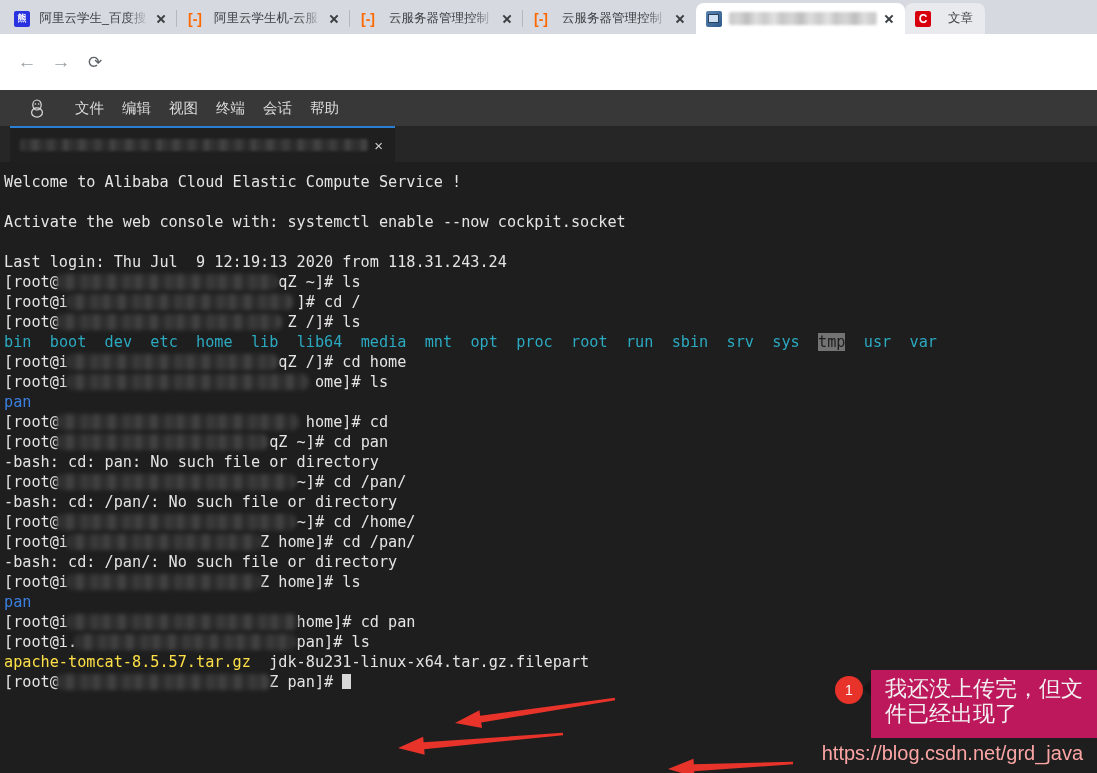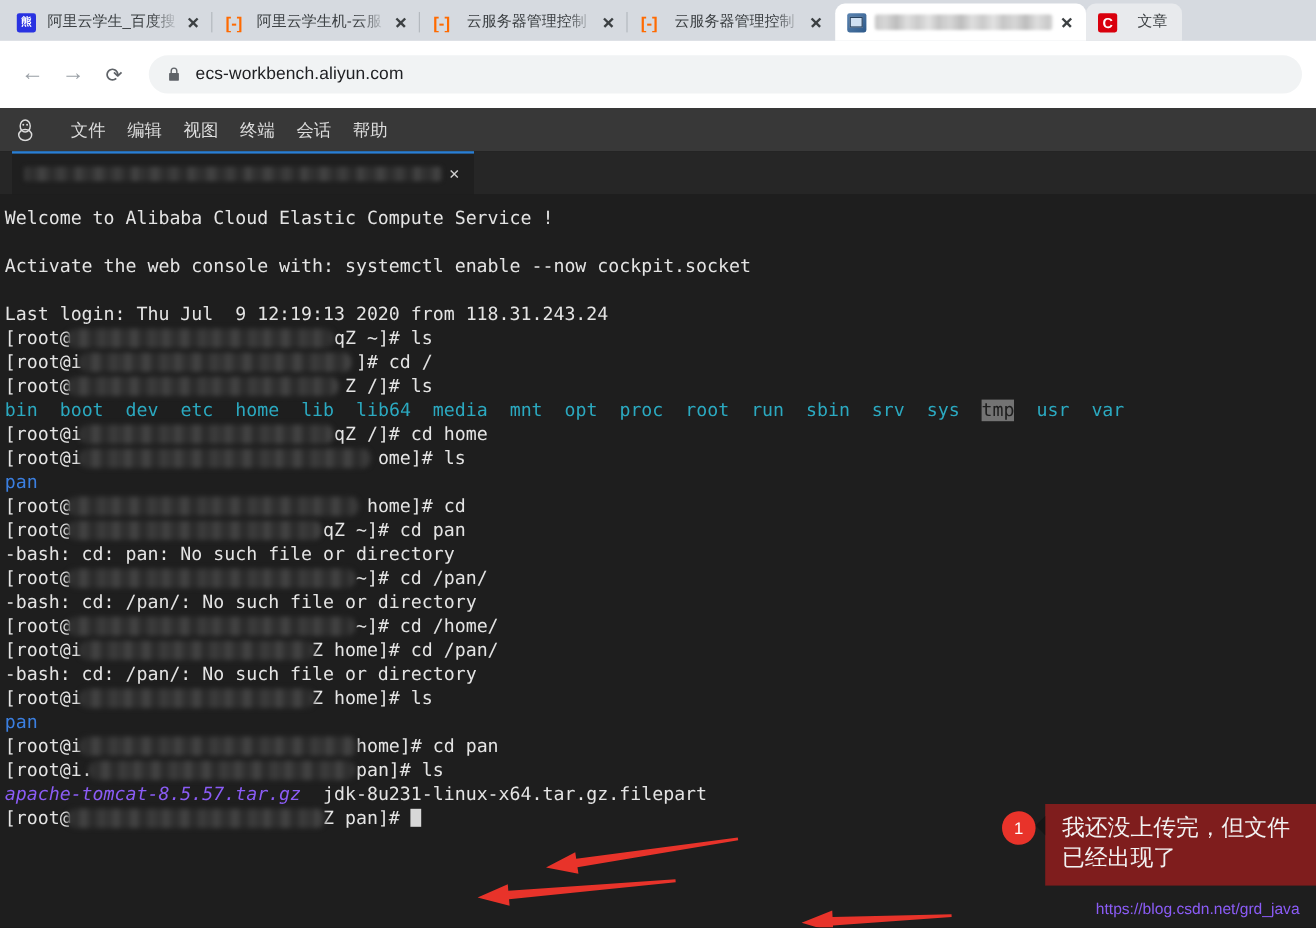--- a/index.html
+++ b/index.html
@@ -89,21 +89,21 @@
     display: flex; align-items: center; padding: 0 14px; margin-left: 10px;
   }
   .lock-icon { width: 14px; height: 14px; margin-right: 11px; flex: 0 0 14px; }
   .url-text { font-size: 14.5px; color: #202124; letter-spacing: .1px; }
 
   
   .term-app { width: 1097px; height: 683px; background: #1c1c1c; position: relative; }
 
   .menubar {
     height: 36px; background: #383838; display: flex; align-items: center;
-    padding-left: 8px; color: #d8d8d8; font-size: 14px;
+    padding-left: 24px; color: #d8d8d8; font-size: 14px;
   }
   .menu-logo {
     width: 26px; height: 26px; display: flex; align-items: center; justify-content: center;
     margin-right: 16px; color: #e6e6e6; font-size: 16px;
   }
   .menu-item { padding: 4px 9px; font-size: 14.5px; color: #dcdcdc; }
 
   .termtabs { height: 36px; background: #262626; display: flex; align-items: stretch; padding-left: 10px; }
   .termtab {
     width: 385px; background: #1f1f1f; border-top: 2px solid #2a7fd4;
@@ -122,21 +122,21 @@
     position: absolute; left: 0; top: 72px; right: 0; bottom: 0;
     background: #1e1e1e; padding: 10px 0 0 4px;
     font-family: "DejaVu Sans Mono", monospace;
     font-size: 15.2px; line-height: 20px; color: #e4e4e4;
     white-space: pre; overflow: hidden;
   }
   .ln { height: 20px; position: relative; }
   .blank { height: 20px; }
   .c-dir  { color: #3b7fe0; }
   .c-dir2 { color: #2ba9c0; }
-  .c-arch { color: #8b5cf6; font-style: italic; }
+  .c-arch { color: #fde047; }
   .c-tmp  { background: #737373; color: #1e1e1e; }
   .cursor { display: inline-block; width: 9px; height: 15px; background: #d8d8d8; vertical-align: -2px; }
 
   
   .redact {
     position: absolute; top: 2px; height: 16px; border-radius: 7px;
     background: repeating-linear-gradient(90deg,
       #3a3a3a 0px, #2b2b2b 7px, #484848 14px, #262626 21px,
       #3e3e3e 28px, #303030 35px, #4b4b4b 42px);
     filter: blur(2.2px);
@@ -148,32 +148,32 @@
     position: absolute; right: 0; top: 580px;
     display: flex; align-items: flex-start;
   }
   .badge {
     width: 28px; height: 28px; border-radius: 50%; background: #e8332a;
     color: #fff; font-size: 14px; display: flex; align-items: center;
     justify-content: center; margin-top: 6px; flex: 0 0 28px;
     font-family: "Liberation Sans", sans-serif;
   }
   .bubble {
-    background: #7f1d1d; color: #f2f2f2; padding: 8px 14px 10px 14px;
-    font-size: 19px; line-height: 25px; position: relative; margin-left: 8px;
-    width: 226px; font-family: Liberation Sans, sans-serif;
+    background: #be185d; color: #f2f2f2; padding: 8px 14px 10px 14px;
+    font-size: 22px; line-height: 25px; position: relative; margin-left: 8px;
+    width: 226px; font-family: Liberation Mono, monospace;
   }
   .bubble::before {
     content: ""; position: absolute; left: -8px; top: 10px;
     border-top: 8px solid transparent; border-bottom: 8px solid transparent;
     border-right: 8px solid #161616;
   }
   .watermark {
     position: absolute; right: 14px; bottom: 8px;
-    color: #8b5cf6; font-size: 13px;
+    color: #fca5a5; font-size: 20px;
     font-family: "Liberation Sans", sans-serif;
   }
 </style>
 </head>
 <body>
 
 <div class="browser">
 
   <div class="tabstrip">
 
@@ -210,26 +210,20 @@
     <div class="tab last">
       <span class="tab-fav fav-csdn">C</span>
       <span class="tab-title">文章</span>
     </div>
   </div>
 
   <div class="toolbar">
     <div class="nav-btn">←</div>
     <div class="nav-btn">→</div>
     <div class="nav-btn reload">⟳</div>
-    <div class="omnibox">
-      <svg class="lock-icon" viewBox="0 0 24 24">
-        <path fill="#5f6368" d="M12 2a5 5 0 0 0-5 5v3H6a1 1 0 0 0-1 1v9a1 1 0 0 0 1 1h12a1 1 0 0 0 1-1v-9a1 1 0 0 0-1-1h-1V7a5 5 0 0 0-5-5zm0 2a3 3 0 0 1 3 3v3H9V7a3 3 0 0 1 3-3z"></path>
-      </svg>
-      <span class="url-text">ecs-workbench.aliyun.com</span>
-    </div>
   </div>
 </div>
 
 <div class="term-app">
 
   <div class="menubar">
     <div class="menu-logo">
       <svg width="18" height="20" viewBox="0 0 18 20">
         <ellipse cx="9" cy="7" rx="4.2" ry="5" fill="none" stroke="#dcdcdc" stroke-width="1.2"></ellipse>
         <ellipse cx="9" cy="14.5" rx="5.4" ry="4.6" fill="none" stroke="#dcdcdc" stroke-width="1.2"></ellipse>

